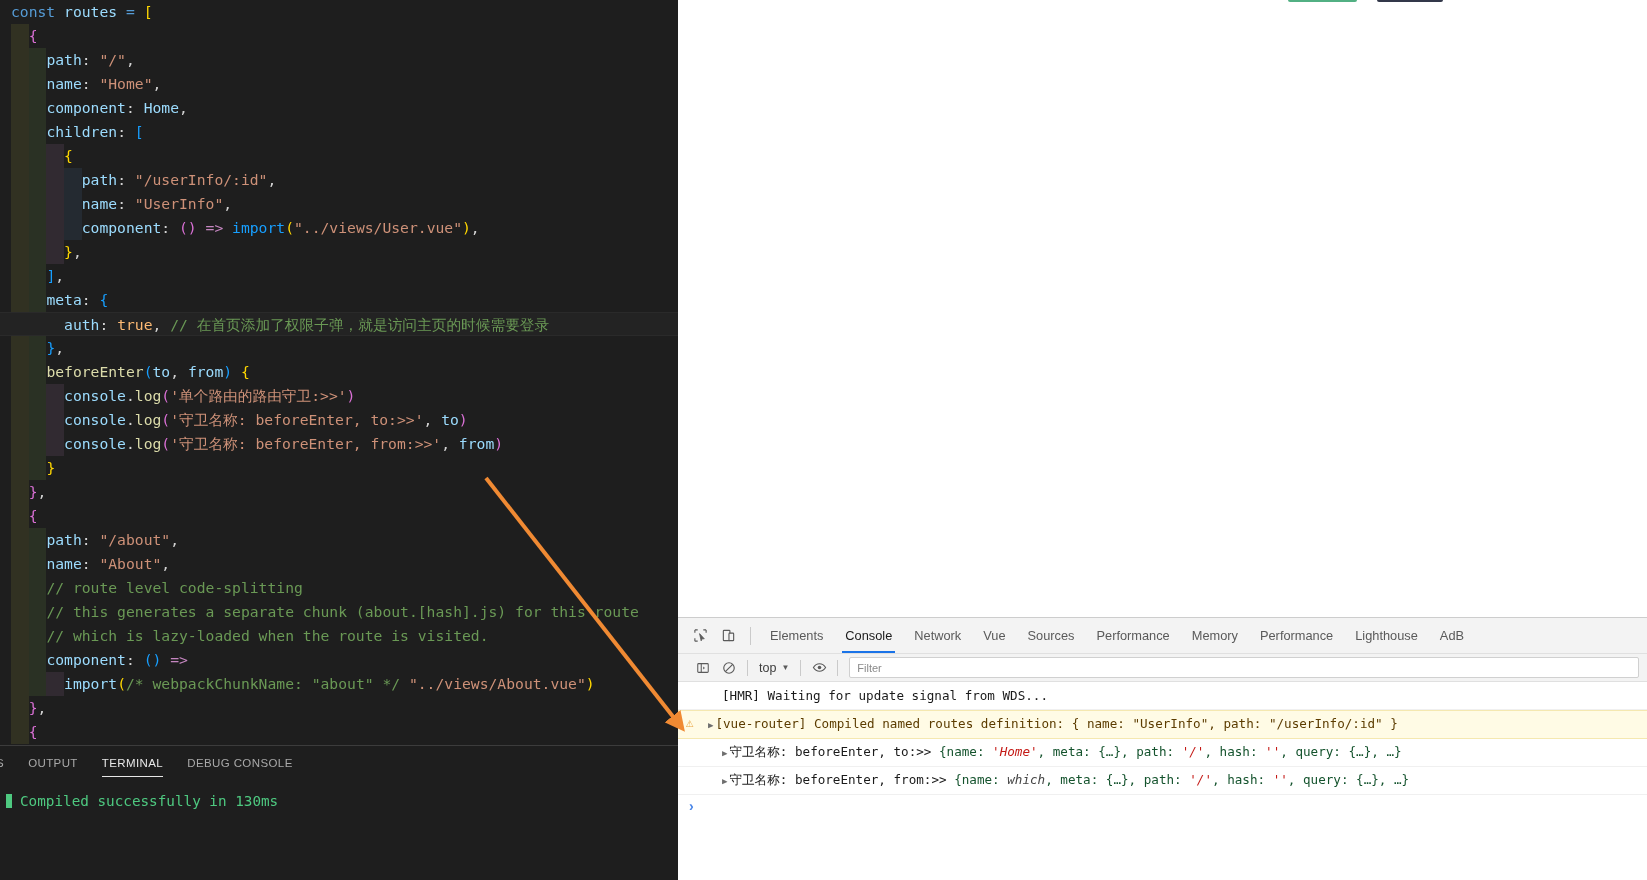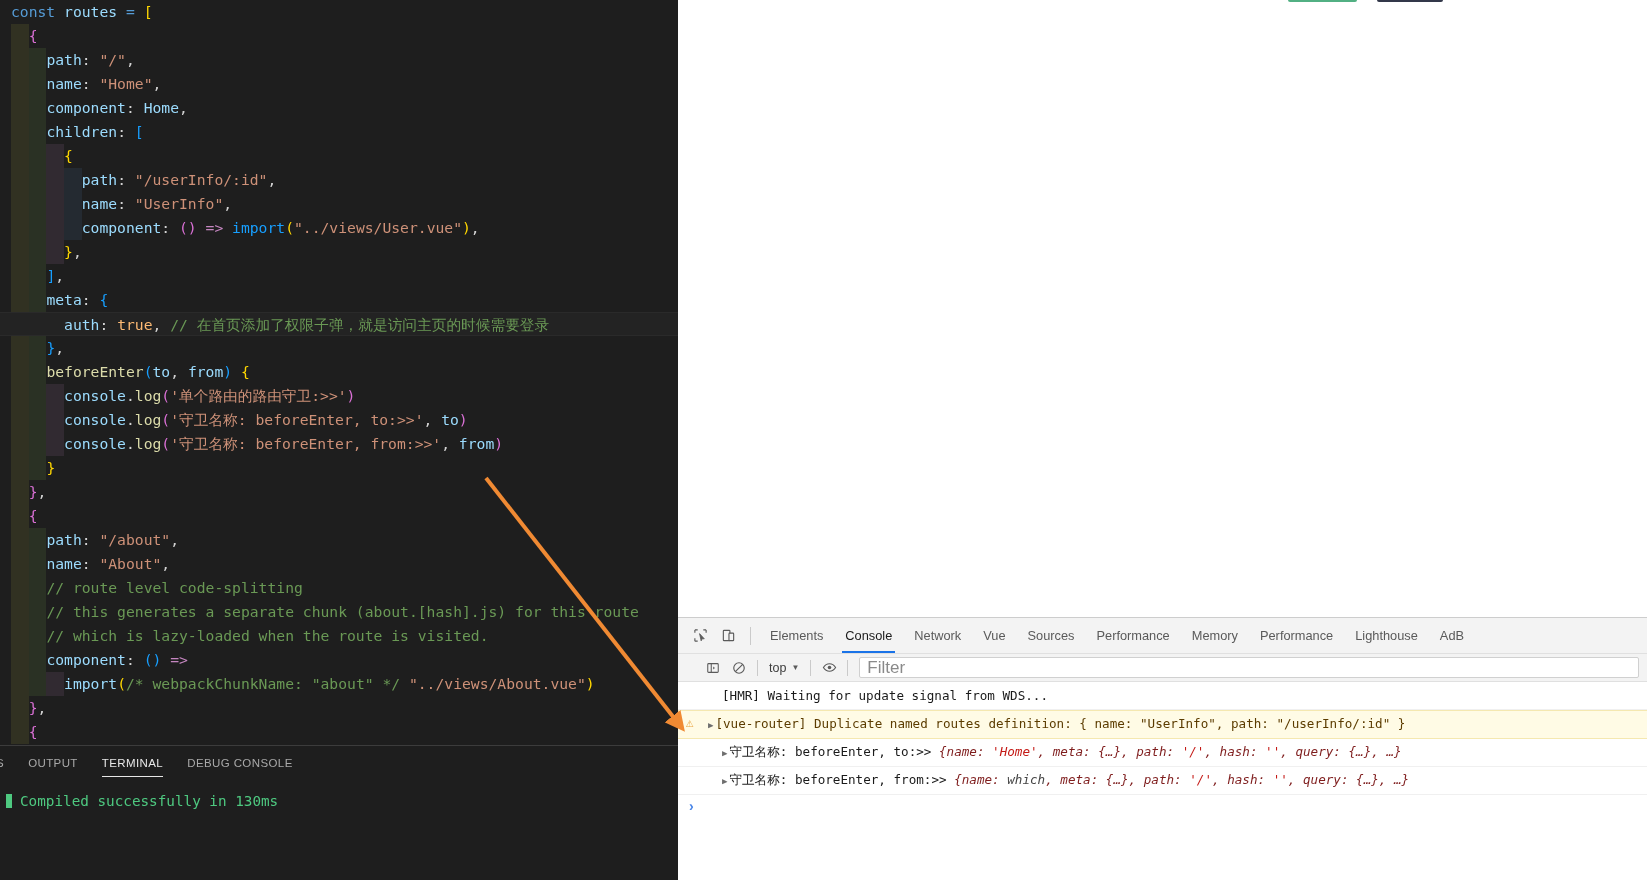--- a/index.html
+++ b/index.html
@@ -196,41 +196,41 @@
     position: absolute;
     left: 8px; right: 8px; bottom: 0;
     height: 2.5px; background: #1a73e8;
   }
 
   #dt-filterbar {
     height: 28px;
     display: flex; align-items: center;
     background: #f3f3f3;
     border-bottom: 1px solid #e0e0e0;
-    padding-left: 22px;
+    padding-left: 12px;
   }
   .fb-icon {
     width: 26px; height: 24px;
     display: flex; align-items: center; justify-content: center;
     cursor: pointer; color: #5a5a5a;
   }
   .fb-sep { width: 1px; height: 16px; background: #cacaca; margin: 0 5px; }
   #ctx-select {
     font-size: 12.5px; color: #3c3c3c;
     display: flex; align-items: center; gap: 5px;
     padding: 0 6px; height: 22px; cursor: pointer;
   }
   #filter-input {
     flex: 1;
     height: 21px;
     margin-left: 6px; margin-right: 8px;
     border: 1px solid #d0d0d0;
     border-radius: 2px;
     background: #fff;
-    font-size: 17px;
+    font-size: 11px;
     color: #333;
     padding: 0 7px;
     font-family: "Liberation Sans", sans-serif;
     outline: none;
   }
   #filter-input::placeholder { color: #8a8a8a; }
 
   #console-body {
     position: absolute;
     left: 0; top: 65px;
@@ -259,21 +259,21 @@
   .cmsg .warn-ico {
     position: absolute; left: 8px; top: 5px;
     width: 14px; height: 14px;
     color: #e8a33d; font-size: 13px; line-height: 13px;
   }
   .cmsg .tri {
     color: #6e6e6e;
     font-size: 9px;
     margin-right: 2px;
   }
-  .cm-obj { font-style: italic; color: #7f1d1d; }
+  .cm-obj { color: #14532d; }
   .cm-strval { color: #c41a16; font-style: italic; }
   .cm-null { color: #444; font-style: italic; }
   #console-prompt {
     position: relative;
     height: 24px;
     padding-left: 30px;
     display: flex; align-items: center;
   }
   #console-prompt .chev {
     position: absolute; left: 11px; top: 3px;
@@ -447,21 +447,21 @@
             <circle cx="8" cy="8" r="1.9" fill="currentColor" stroke="none"></circle>
           </svg>
         </div>
         <div class="fb-sep"></div>
         <input id="filter-input" type="text" placeholder="Filter" style="">
       </div>
 
       <div id="console-body">
         <div id="console-msgs">
             <div class="cmsg"><span>[HMR] Waiting for update signal from WDS...</span></div>
-            <div class="cmsg warn"><span class="warn-ico">⚠</span><span class="tri">▶</span><span>[vue-router] Duplicate named routes definition: { name: "UserInfo", path: "/userInfo/:id" }</span></div>
+            <div class="cmsg warn"><span class="warn-ico">⚠</span><span class="tri">▶</span><span>[vue-router] Compiled named routes definition: { name: "UserInfo", path: "/userInfo/:id" }</span></div>
             <div class="cmsg"><span class="tri">▶</span><span>守卫名称: beforeEnter, to:&gt;&gt; </span><span class="cm-obj">{name: </span><span class="cm-strval">'Home'</span><span class="cm-obj">, meta: {…}, path: </span><span class="cm-strval">'/'</span><span class="cm-obj">, hash: </span><span class="cm-strval">''</span><span class="cm-obj">, query: {…}, …}</span></div>
             <div class="cmsg"><span class="tri">▶</span><span>守卫名称: beforeEnter, from:&gt;&gt; </span><span class="cm-obj">{name: </span><span class="cm-null">which</span><span class="cm-obj">, meta: {…}, path: </span><span class="cm-strval">'/'</span><span class="cm-obj">, hash: </span><span class="cm-strval">''</span><span class="cm-obj">, query: {…}, …}</span></div>
           </div>
         <div id="console-prompt">
           <span class="chev">›</span>
         </div>
       </div>
 
     </div>
   </div>

